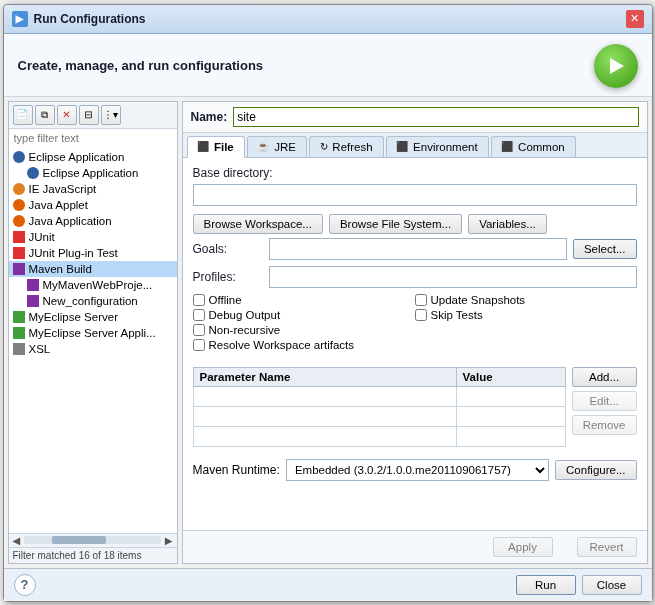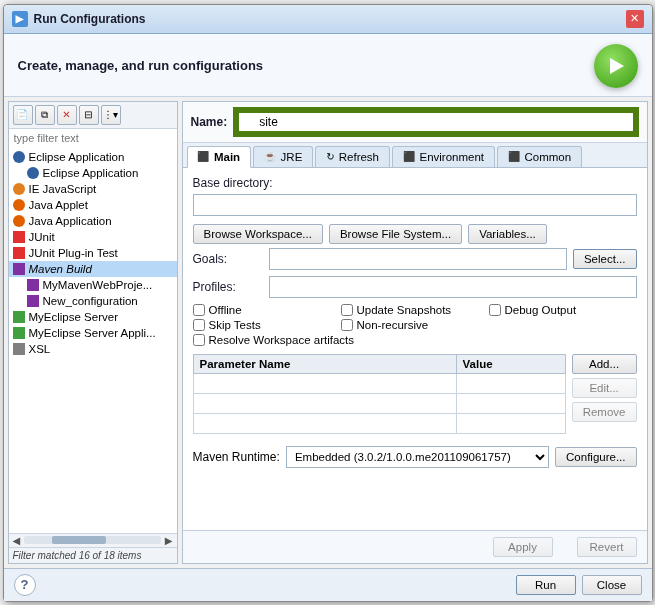--- a/index.html
+++ b/index.html
@@ -157,21 +157,20 @@
       display: flex;
       align-items: flex-start;
       gap: 4px;
       white-space: nowrap;
       overflow: hidden;
       text-overflow: ellipsis;
       font-size: 11.5px;
     }
     .tree-item.selected {
       background: #b8d8f8;
-      font-style: italic;
     }
     .tree-item.indent1 { padding-left: 18px; }
     .icon-circle {
       width: 12px;
       height: 12px;
       border-radius: 50%;
       display: inline-block;
       flex-shrink: 0;
     }
     .icon-square {
@@ -179,21 +178,20 @@
       height: 12px;
       display: inline-block;
       flex-shrink: 0;
     }
     .left-footer {
       border-top: 1px solid #c8d4e0;
       padding: 2px 4px;
       font-size: 10px;
       color: #444;
       background: #f0f4f8;
-      font-style: italic;
     }
     .left-scroll {
       display: flex;
       align-items: center;
       padding: 1px 4px;
       background: #f0f4f8;
       border-top: 1px solid #c8d4e0;
     }
     .scroll-arrow {
       font-size: 10px;
@@ -231,22 +229,22 @@
       gap: 6px;
       background: #f8fafc;
     }
     .name-label {
       font-size: 12px;
       font-weight: 600;
       color: #1a1a2e;
     }
     .name-input {
       flex: 1;
-      padding: 2px 20px;
-      border: 6px solid #4d7c0f;
+      padding: 2px 3px;
+      border: 1px solid #4d7c0f;
       font-size: 12px;
       background: white;
     }
     .tabs-row {
       display: flex;
       align-items: flex-end;
       border-bottom: 1px solid #b0c0d0;
       background: #eaf0f8;
       padding-left: 4px;
     }
@@ -327,23 +325,23 @@
     .profiles-input {
       width: 100%;
       padding: 2px 4px;
       border: 1px solid #a0b4c8;
       height: 22px;
       font-size: 11.5px;
       background: white;
     }
     .checkboxes-area {
       display: grid;
-      grid-template-columns: 1fr 1fr 1fr;
+      grid-template-columns: 1fr 1fr;
       gap: 3px 0;
-      margin-bottom: 8px;
+      margin-bottom: 16px;
     }
     .check-item {
       display: flex;
       align-items: center;
       gap: 4px;
       font-size: 11.5px;
     }
     .check-item input[type=checkbox] {
       width: 12px;
       height: 12px;
@@ -555,21 +553,21 @@
     <div class="right-panel">
 
       <div class="name-row">
         <span class="name-label">Name:</span>
         <input class="name-input" type="text" value="site" style="">
       </div>
 
       <div class="tabs-row">
         <div class="tab active">
           <span class="tab-icon">⬛</span>
-          <span>Main</span>
+          <span>File</span>
         </div>
         <div class="tab">
           <span class="tab-icon">☕</span>
           <span>JRE</span>
         </div>
         <div class="tab">
           <span class="tab-icon">↻</span>
           <span>Refresh</span>
         </div>
         <div class="tab">

